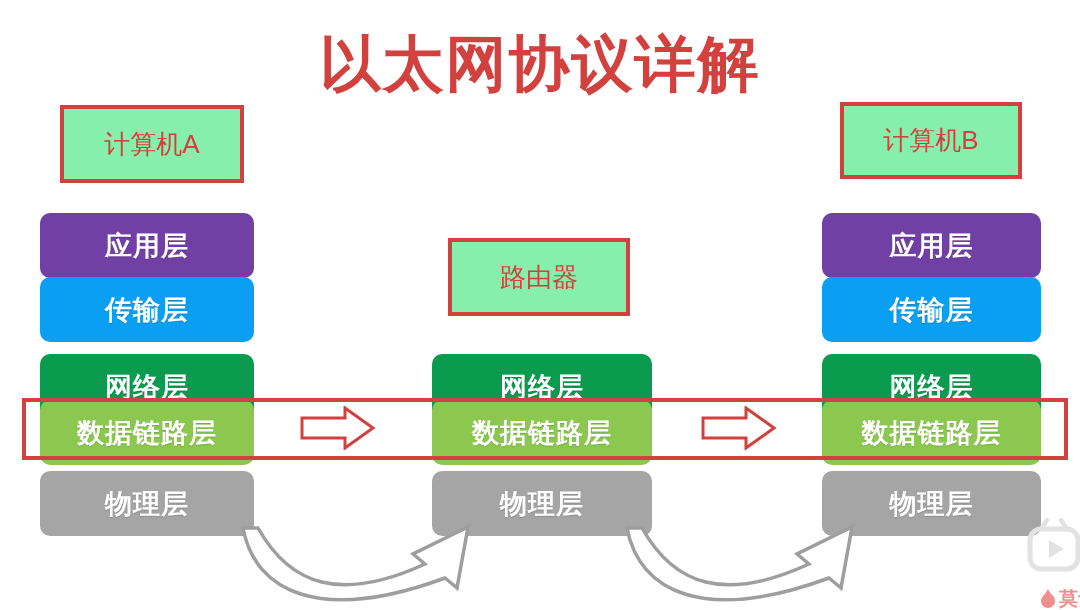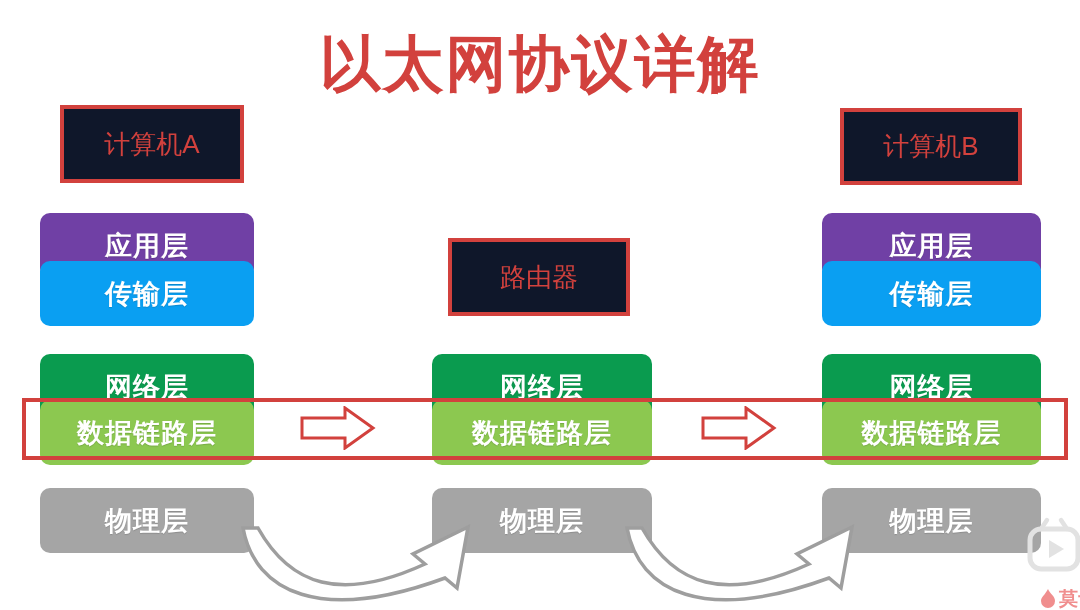--- a/index.html
+++ b/index.html
@@ -8,35 +8,35 @@
     background:#ffffff;font-family:"Liberation Sans","DejaVu Sans",sans-serif;
     --red:#d2413d;--gray-arrow:#9e9e9e;
   }
   .title{
     position:absolute;top:24px;left:0;width:1080px;text-align:center;
     font-size:61px;font-weight:800;color:var(--red);letter-spacing:2px;
   }
   .node-box{
     position:absolute;border:4px solid var(--red);box-sizing:border-box;
     display:flex;align-items:center;justify-content:center;
-    color:var(--red);font-size:26px;background:#0f172a;
+    color:var(--red);font-size:26px;background:#86efac;
   }
   .box-computer-a{left:60px;top:105px;width:184px;height:78px;}
   .box-router{left:448px;top:238px;width:182px;height:78px;text-align:right;}
-  .box-computer-b{left:840px;top:108px;width:182px;height:77px;justify-content:center;}
+  .box-computer-b{left:840px;top:102px;width:182px;height:77px;justify-content:center;}
   .layer{
     position:absolute;height:65px;border-radius:10px;
     display:flex;align-items:center;justify-content:center;
     color:#ffffff;font-weight:bold;font-size:27px;letter-spacing:1px;
     text-shadow:0 1px 1px rgba(0,0,0,0.15);
   }
   .col-a{left:40px;width:214px;}
   .col-m{left:432px;width:220px;}
   .col-b{left:822px;width:219px;}
-  .r1{top:213px}.r2{top:261px}.r3{top:354px}.r4{top:400px}.r5{top:488px}
+  .r1{top:213px}.r2{top:277px}.r3{top:354px}.r4{top:400px}.r5{top:471px}
   .highlight-rect{
     position:absolute;left:22px;top:398px;width:1046px;height:62px;
     border:4px solid var(--red);box-sizing:border-box;
   }
   .flow-arrow{position:absolute;width:78px;height:44px;}
   .flow-arrow-1{left:299px;top:406px;}
   .flow-arrow-2{left:700px;top:406px;}
   .flow-arrow polygon{fill:#ffffff;stroke:var(--red);stroke-width:3;}
   .loop-arrow{position:absolute;width:240px;height:100px;}
   .loop-arrow-1{left:238px;top:520px;}

